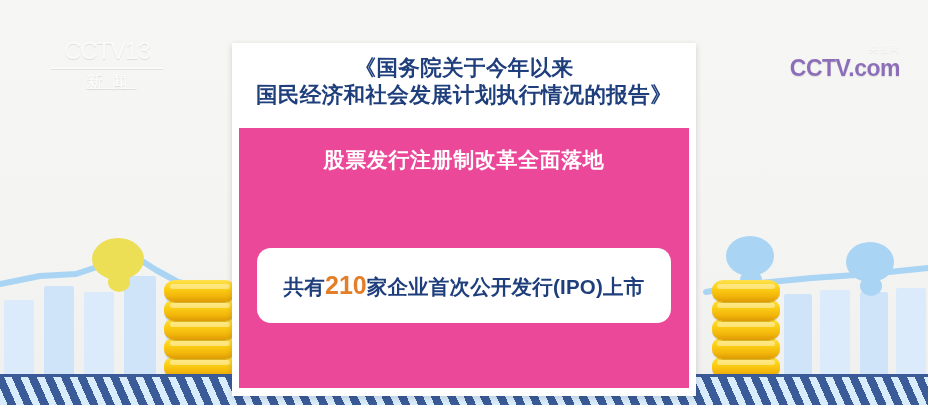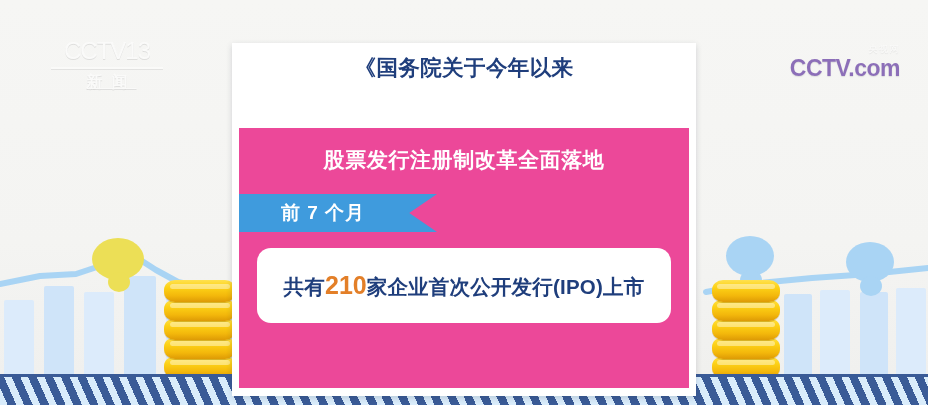--- a/index.html
+++ b/index.html
@@ -318,30 +318,27 @@
     <div class="coin" style="left:0;width:68px;bottom:57px;"></div>
     <div class="coin" style="left:0;width:68px;bottom:76px;"></div>
   </div>
 
   <div id="stripe-band"></div>
 
   <div id="card">
 
     <div id="title-area">
       <div class="title-line">《国务院关于今年以来</div>
+      <div class="title-line">国民经济和社会发展计划执行情况的报告》</div>
     </div>
 
     <div id="blue-body">
 
       <div id="headline">股票发行注册制改革全面落地</div>
 
-      <div id="ribbon-wrap">
-        <div id="ribbon"></div>
-        <div id="ribbon-label">前 7 个月</div>
-      </div>
 
       <div id="stat-box">
         <div class="stat-line">
           <span>共有</span><span class="num">210</span><span>家企业首次公开发行(IPO)上市</span>
         </div>
       </div>
 
     </div>
   </div>
 

